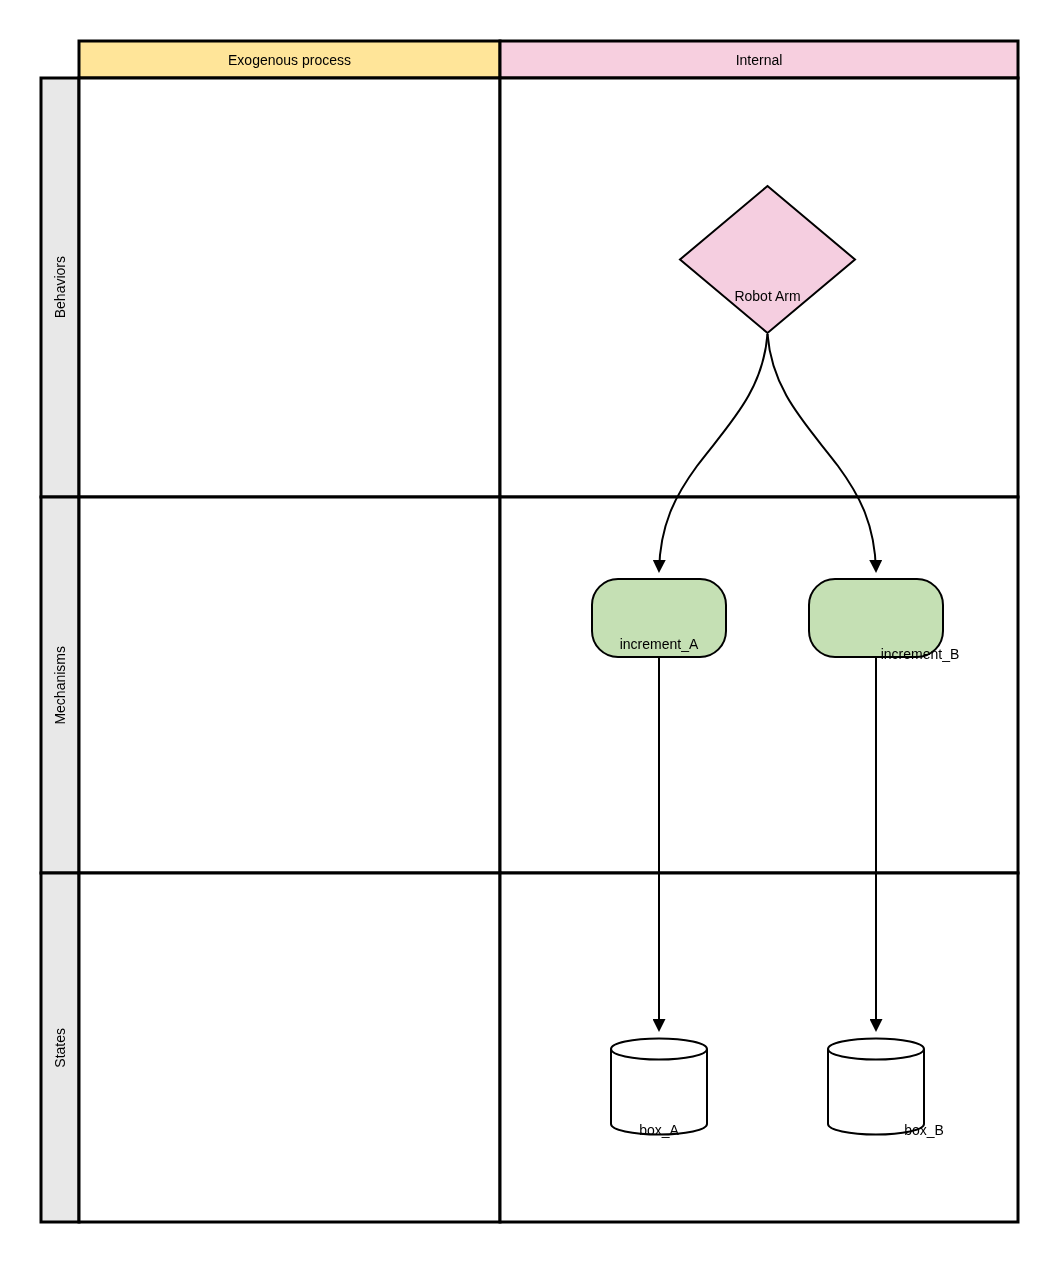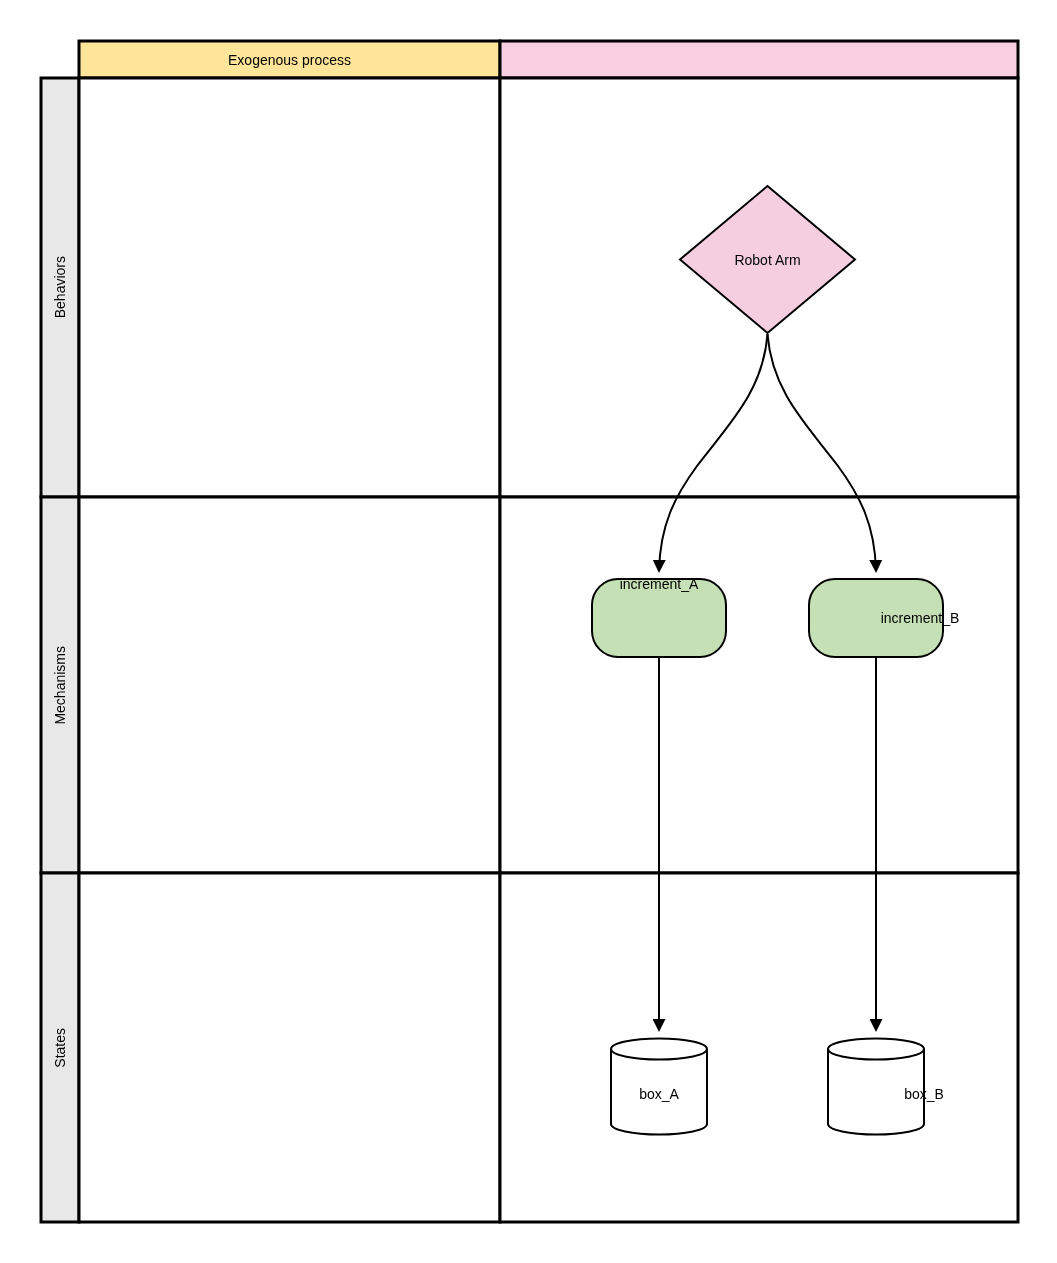--- a/index.html
+++ b/index.html
@@ -35,20 +35,21 @@
     writing-mode: vertical-rl;
     transform: rotate(180deg);
   }
   .node-label {
     position: absolute;
     transform: translate(-50%, -50%);
     font-size: 14px;
     line-height: 1;
     pointer-events: none;
     white-space: nowrap;
+    margin-top: 36px;
   }
 </style>
 </head>
 <body>
 
 <div class="canvas">
 
   <svg width="1057" height="1263" viewBox="0 0 1057 1263">
     <defs>
       <marker id="arrow" viewBox="0 0 10 10" refX="8.5" refY="5" markerWidth="6.5" markerHeight="6.5" orient="auto-start-reverse">
@@ -82,30 +83,33 @@
 
     <path d="M 611 1049 L 611 1124 A 48 10.5 0 0 0 707 1124 L 707 1049" stroke="#000000" stroke-width="2" fill="#ffffff"></path>
     <ellipse cx="659" cy="1049" rx="48" ry="10.5" stroke="#000000" stroke-width="2" fill="#ffffff"></ellipse>
     <path d="M 828 1049 L 828 1124 A 48 10.5 0 0 0 924 1124 L 924 1049" stroke="#000000" stroke-width="2" fill="#ffffff"></path>
     <ellipse cx="876" cy="1049" rx="48" ry="10.5" stroke="#000000" stroke-width="2" fill="#ffffff"></ellipse>
   </svg>
 
   <div class="label" style="left:79px; top:41px; width:421px; height:37px;">
     <span>Exogenous process</span>
   </div>
+  <div class="label" style="left:500px; top:41px; width:518px; height:37px;">
+    <span>Internal</span>
+  </div>
 
   <div class="label" style="left:41px; top:78px; width:38px; height:419px;">
     <span class="vtext">Behaviors</span>
   </div>
   <div class="label" style="left:41px; top:497px; width:38px; height:376px;">
     <span class="vtext">Mechanisms</span>
   </div>
   <div class="label" style="left:41px; top:873px; width:38px; height:349px;">
     <span class="vtext">States</span>
   </div>
 
   <div class="node-label" style="left:767.5px; top:259.5px;">Robot Arm</div>
-  <div class="node-label" style="left:659px; top:584px;">increment_A</div>
+  <div class="node-label" style="left:659px; top:608px;">increment_A</div>
   <div class="node-label" style="left:920px; top:618px;">increment_B</div>
   <div class="node-label" style="left:659px; top:1094px;text-align:center;">box_A</div>
   <div class="node-label" style="left:924px; top:1094px;">box_B</div>
 
 </div>
 
 </body></html>

